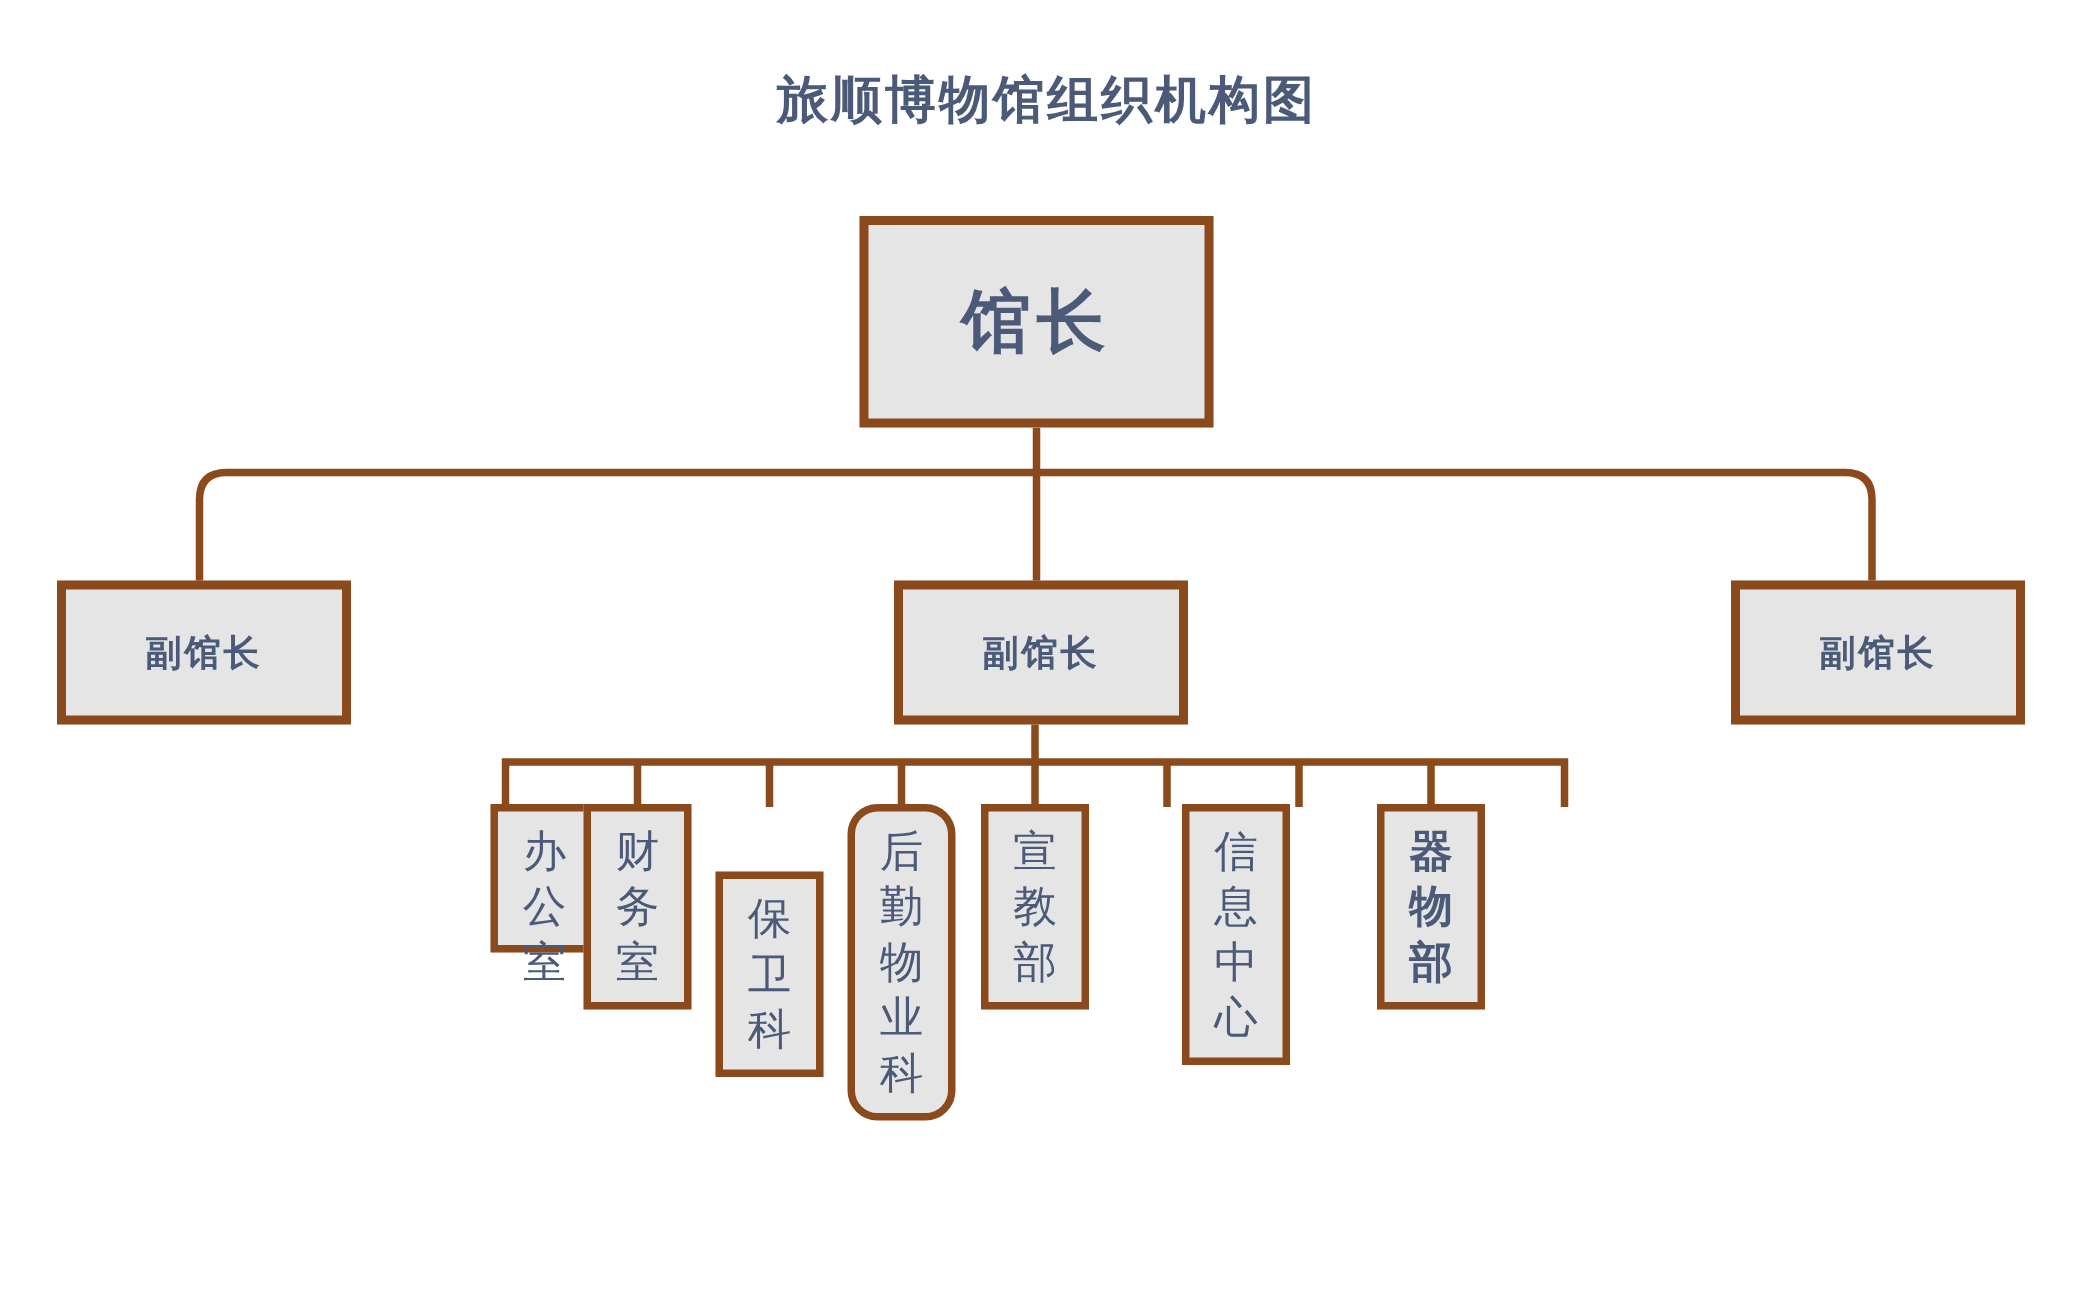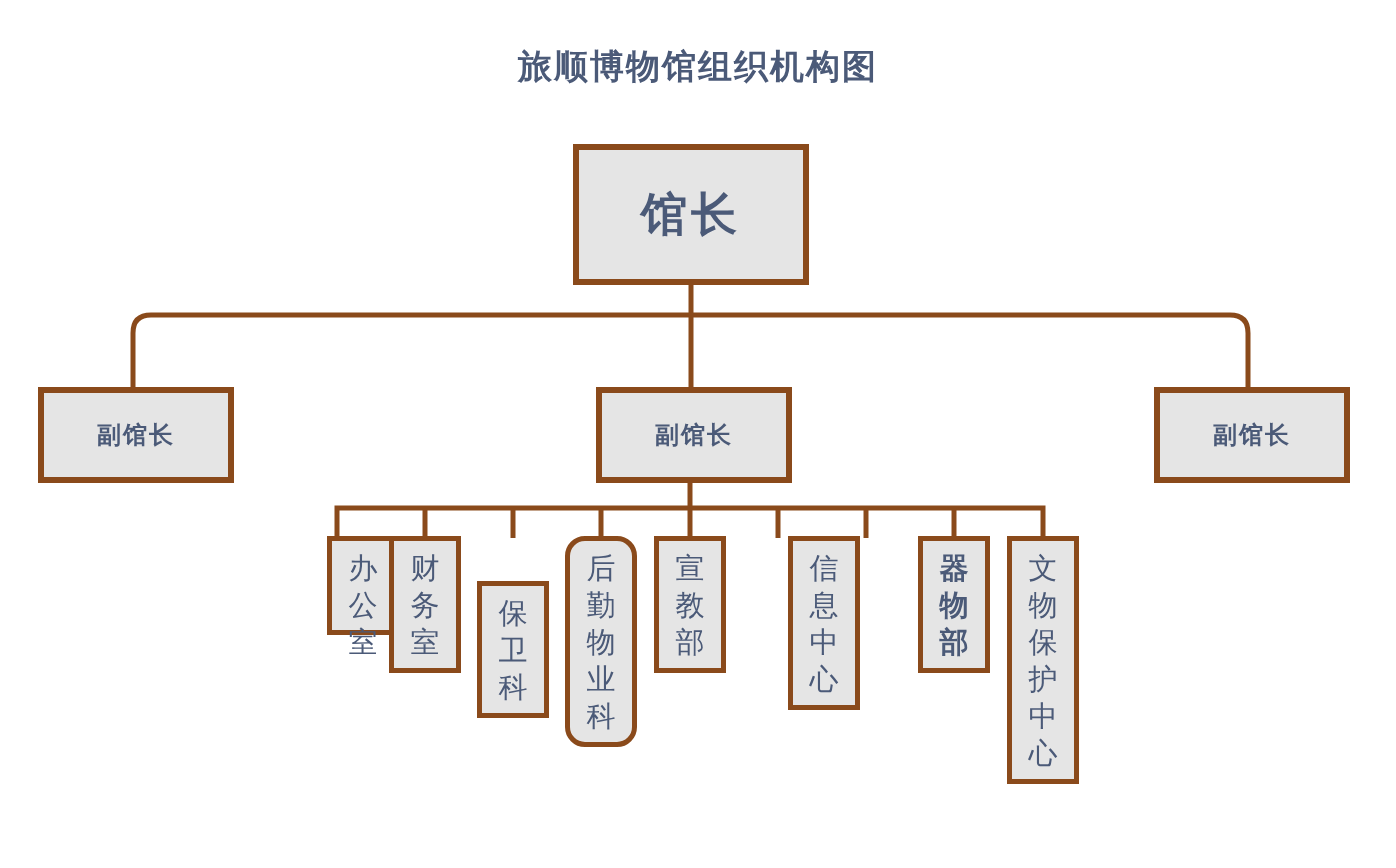--- a/index.html
+++ b/index.html
@@ -131,17 +131,14 @@
   </div>
   <div class="node dept" style="left:654px;height:137px;justify-content:flex-end;">
     <div class="vtext">宣教部</div>
   </div>
   <div class="node dept" style="left:788px;height:174px;">
     <div class="vtext">信息中心</div>
   </div>
   <div class="node dept" style="left:918px;height:137px;font-weight:bold;">
     <div class="vtext">器物部</div>
   </div>
-  <div class="node dept" style="left:1007px;height:248px;">
-    <div class="vtext">文物保护中心</div>
-  </div>
 
 </div>
 
 </body></html>

